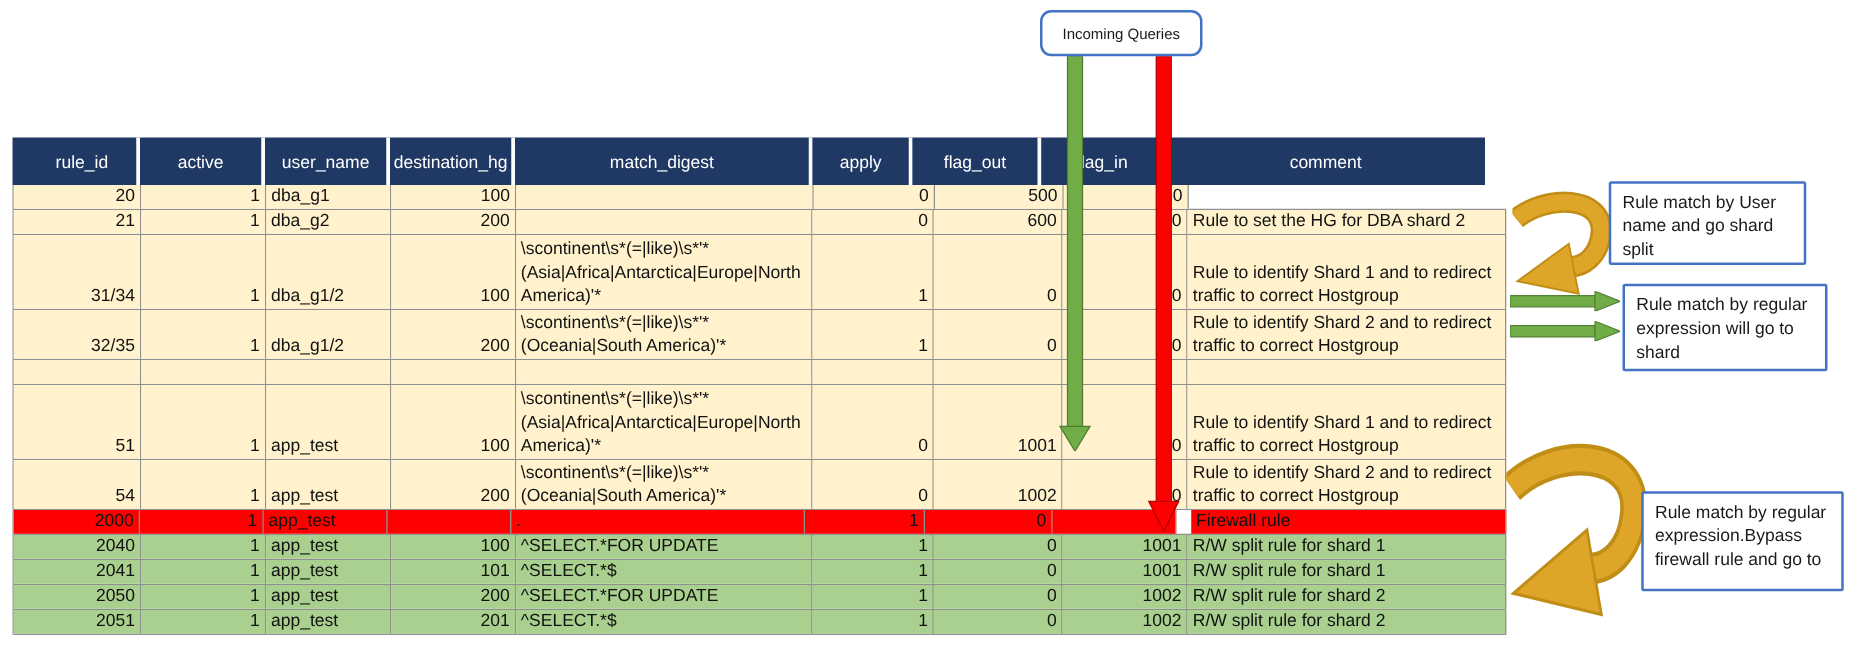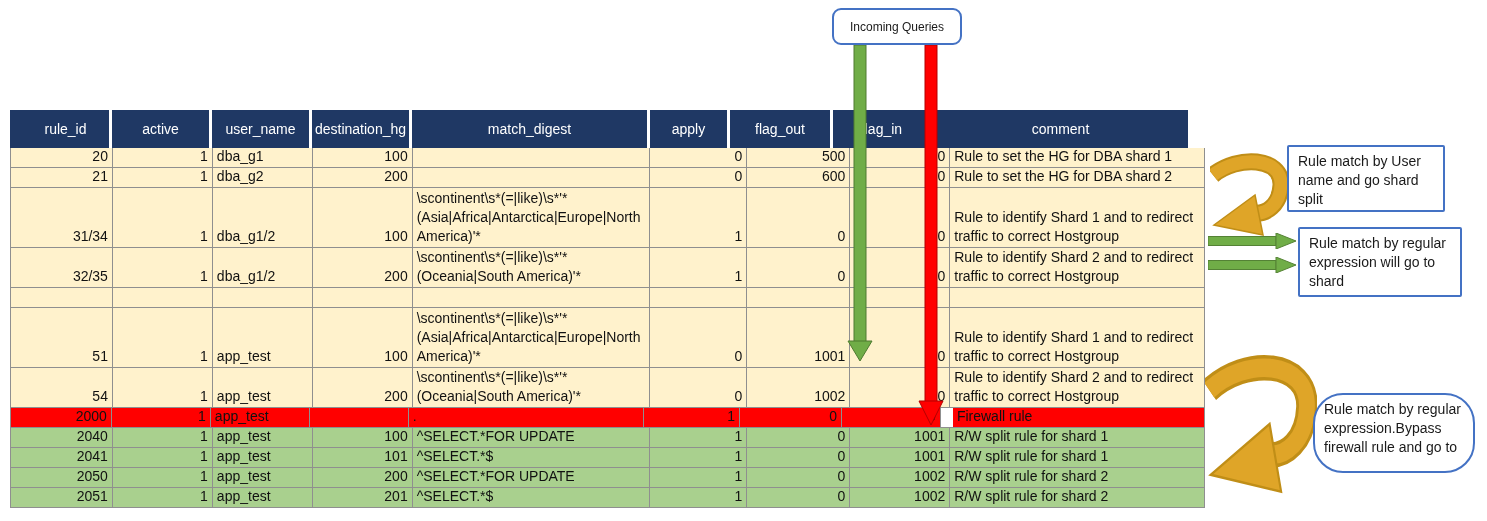--- a/index.html
+++ b/index.html
@@ -31,21 +31,21 @@
   
   .incoming-box{position:absolute;left:832px;top:8px;width:130px;height:37px;
       box-sizing:border-box;background:#fff;border:2px solid var(--callout-border,#4472C4);
       border-radius:9px;display:flex;align-items:center;justify-content:center;
       font-size:12px;color:#1a1a1a;z-index:4;}
   .callout{position:absolute;box-sizing:border-box;background:#fff;
       border:2px solid var(--callout-border,#4472C4);border-radius:2px;
       padding:5px 9px;font-size:14px;line-height:19px;color:#1a1a1a;z-index:3;}
   #callout-user{left:1287px;top:145px;width:158px;height:67px;}
   #callout-regex{left:1298px;top:227px;width:164px;height:70px;}
-  #callout-bypass{left:1313px;top:393px;width:162px;height:80px;border-radius:30px;}
+  #callout-bypass{left:1313px;top:393px;width:162px;height:80px;}
   svg.anno{position:absolute;z-index:2;}
 </style>
 </head>
 <body>
 
 <div id="canvas">
 
   <div class="tbl">
     <div class="thead">
         <div class="th" style="width: 102px; padding-left: 12px;">rule_id</div>
@@ -77,23 +77,20 @@
           </div>
           <div class="td r" style="width: 97px;">
             <span>0</span>
           </div>
           <div class="td r" style="width: 103px;">
             <span>500</span>
           </div>
           <div class="td r" style="width: 100px;">
             <span>0</span>
           </div>
-          <div class="td l wrap" style="width: 255px;">
-            <span>Rule to set the HG for DBA shard 1</span>
-          </div>
         </div>
         <div class="trow beige" style="height: 20px;">
           <div class="td r" style="width: 102px;">
             <span>21</span>
           </div>
           <div class="td r" style="width: 100px;">
             <span>1</span>
           </div>
           <div class="td l" style="width: 100px;">
             <span>dba_g2</span>

